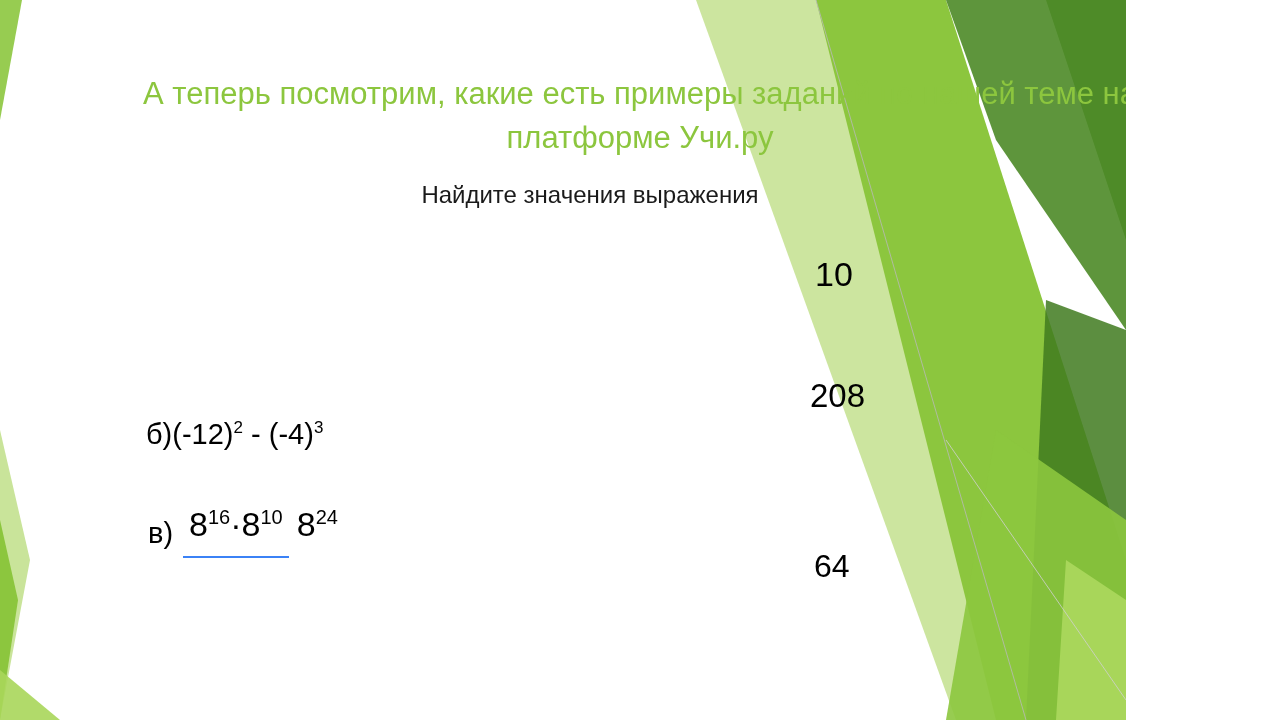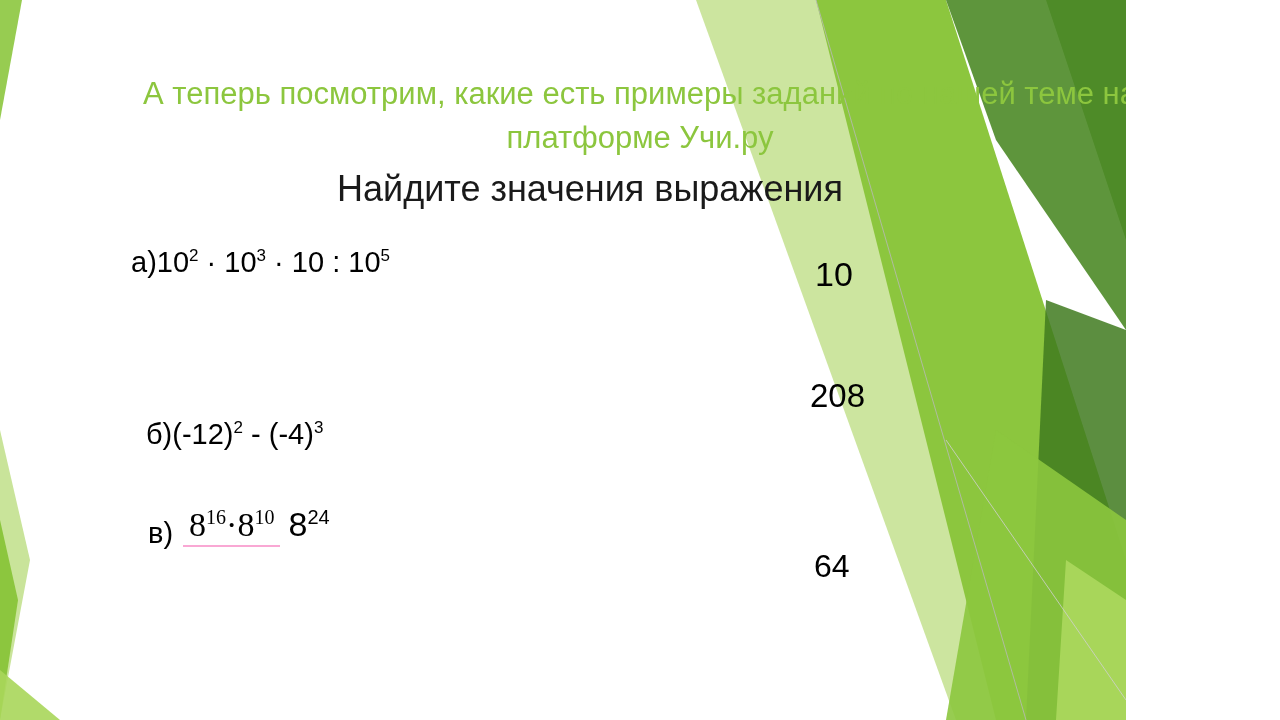--- a/index.html
+++ b/index.html
@@ -49,25 +49,25 @@
     width: 1100px;
     text-align: center;
     color: #8cc63e;
     font-size: 31px;
     line-height: 44px;
     font-family: "Liberation Sans", sans-serif;
   }
   .subtitle {
     position: absolute;
     left: 90px;
-    top: 168px;
+    top: 181px;
     width: 1000px;
     text-align: center;
     color: #1a1a1a;
-    font-size: 36px;
+    font-size: 24px;
     font-family: "Liberation Sans", sans-serif;
   }
 
   .expr {
     position: absolute;
     color: #000000;
     font-size: 29px;
     font-family: "Liberation Sans", sans-serif;
     white-space: nowrap;
   }
@@ -91,24 +91,23 @@
     font-size: 29px;
     margin-right: 10px;
     padding-top: 12px;
   }
   .frac {
     display: inline-block;
     text-align: center;
   }
   .frac .num {
     font-size: 34px;
-    padding: 0 6px 2px 6px;
-    border-bottom: 2px solid #f9a8d4;
+    padding: 0 6px 13px 6px;
+    border-bottom: 2px solid #3b82f6;
     white-space: nowrap;
-    font-family: Liberation Serif, serif;
   }
   .frac .num sup,
   .frac .den sup {
     font-size: 20px;
     vertical-align: super;
     line-height: 0;
   }
   .frac .den {
     font-size: 34px;
     padding-top: 6px;
@@ -151,23 +150,20 @@
 
   <svg class="deco deco-bottom" viewBox="0 0 1280 140" preserveAspectRatio="none">
     <polygon points="0,90 60,140 0,140" fill="#a8d65a" opacity="0.9"></polygon>
     <polygon points="880,140 980,40 1120,140" fill="#5d9732" opacity="0.0"></polygon>
   </svg>
 
   <div class="title">А теперь посмотрим, какие есть примеры заданий по нашей  теме на платформе Учи.ру</div>
 
   <div class="subtitle">Найдите значения выражения</div>
 
-  <div class="expr expr-a">
-    <span>а)</span><span>10</span><sup>2</sup><span> · </span><span>10</span><sup>3</sup><span> · </span><span>10</span><span> : </span><span>10</span><sup>5</sup>
-  </div>
   <div class="answer answer-a">10</div>
 
   <div class="expr expr-b">
     <span>б)</span><span>(-12)</span><sup>2</sup><span> - </span><span>(-4)</span><sup>3</sup>
   </div>
   <div class="answer answer-b">208</div>
 
   <div class="expr expr-c">
     <span class="lbl">в)</span>
     <span class="frac">

